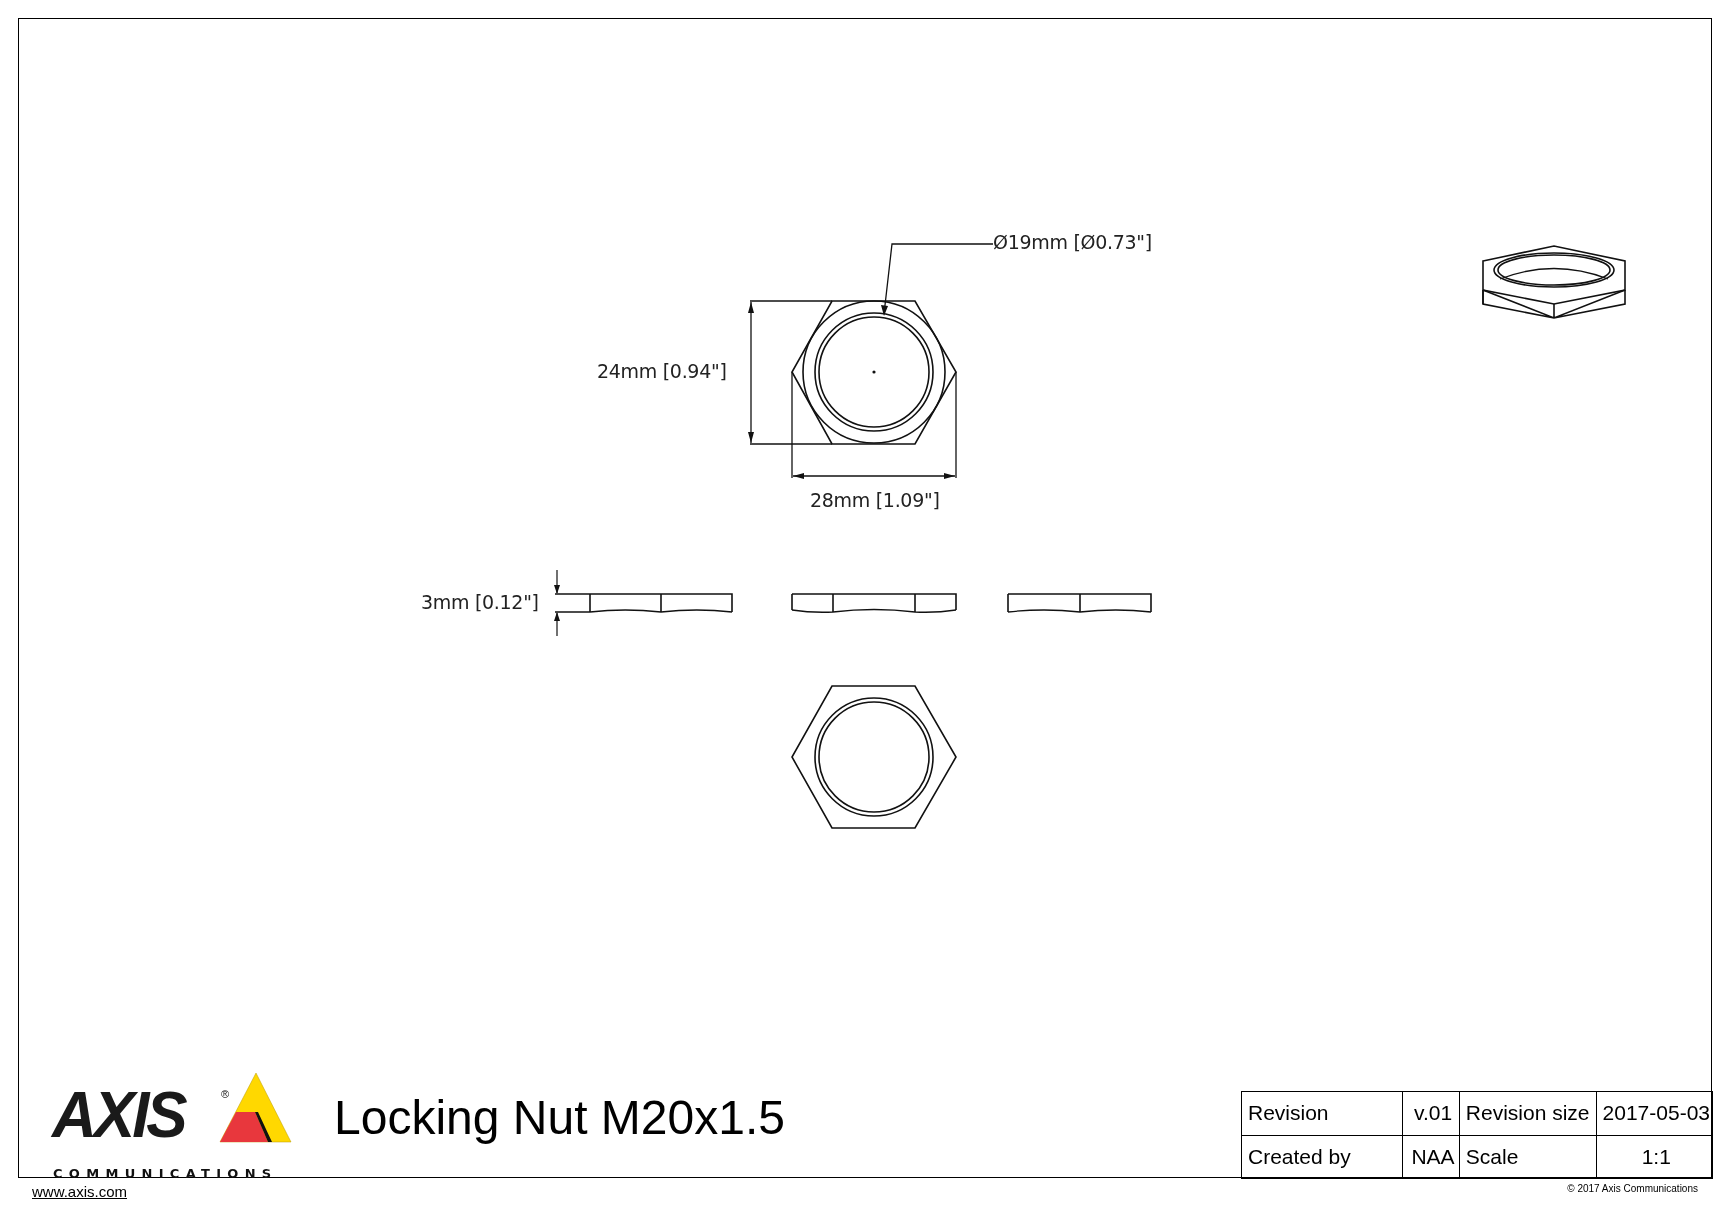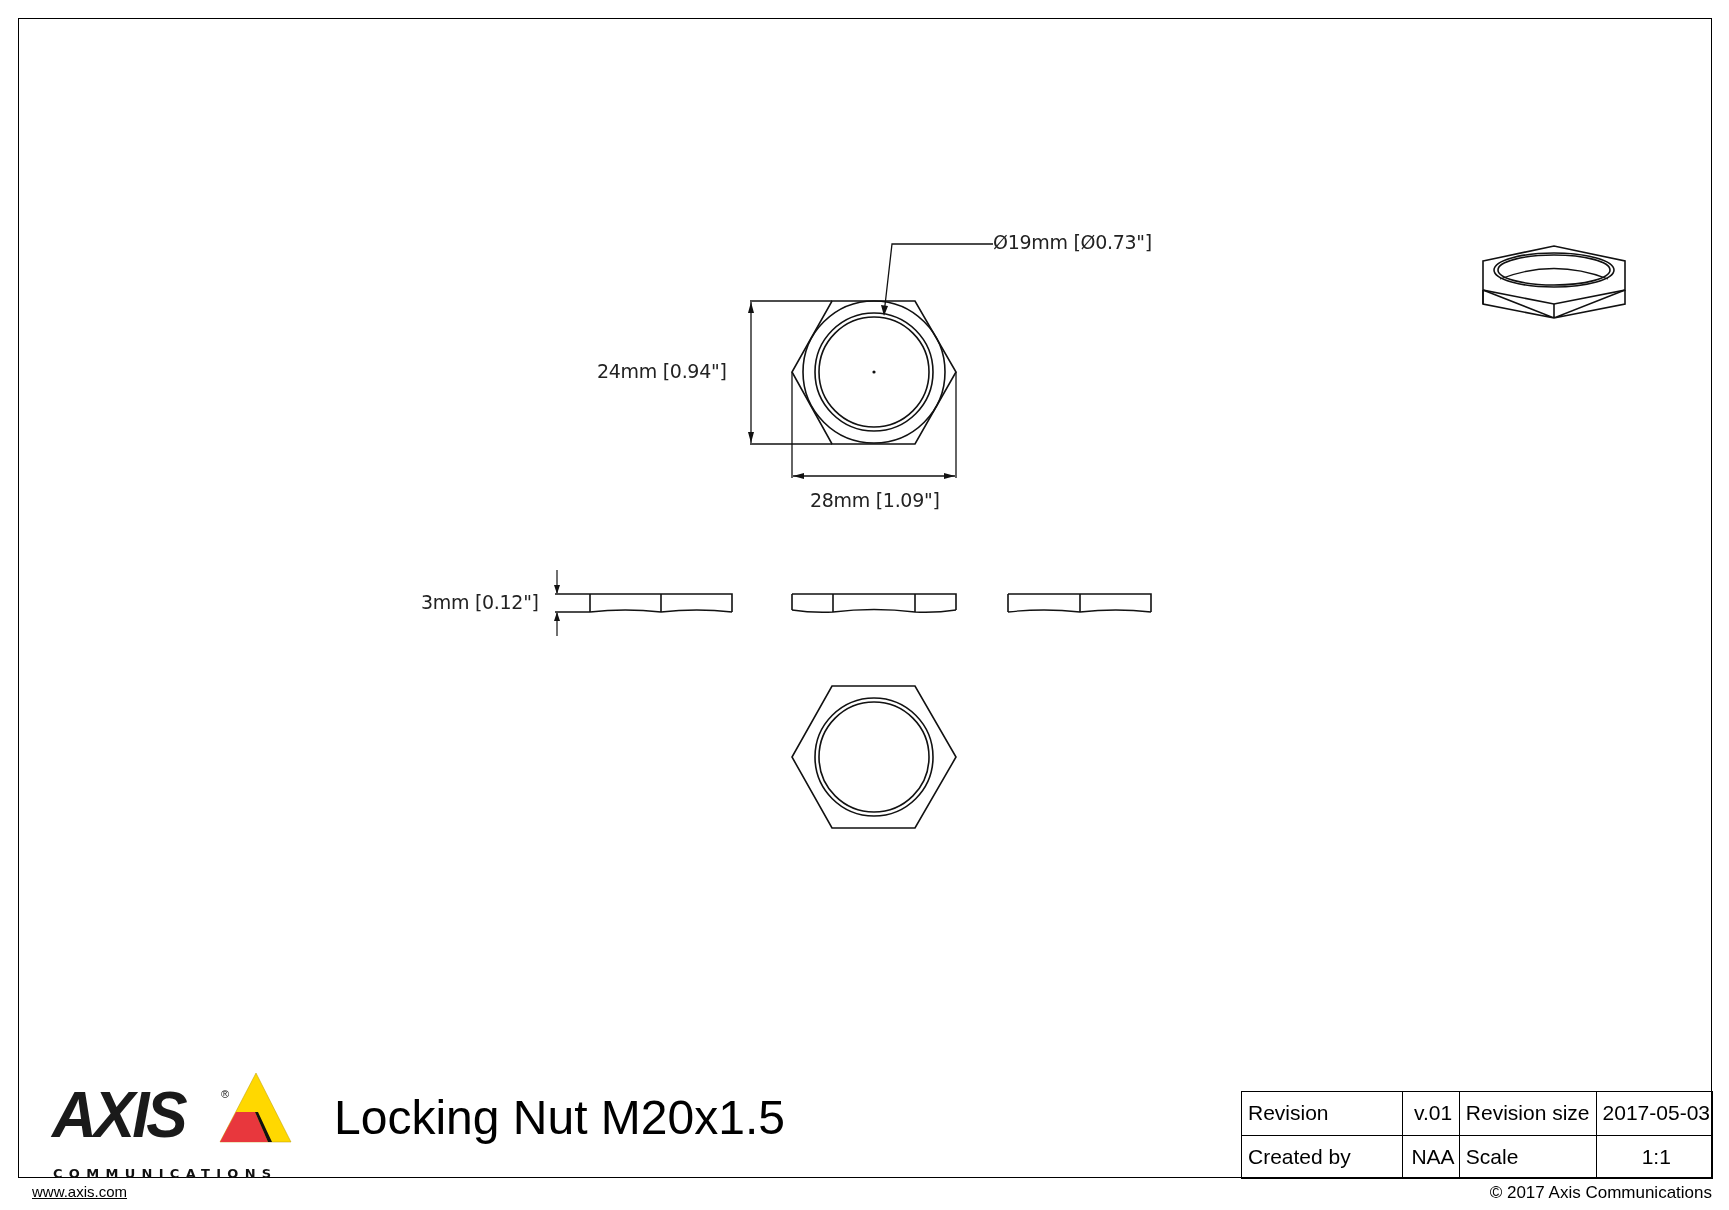--- a/index.html
+++ b/index.html
@@ -2,21 +2,21 @@
 <html><head>
 <meta charset="utf-8">
 <style>
   html,body{margin:0;padding:0;background:#fff;}
   body{width:1729px;height:1210px;position:relative;overflow:hidden;font-family:"Liberation Sans",sans-serif;}
   #frame{position:absolute;left:18px;top:18px;width:1694px;height:1160px;border:1.5px solid #000;box-sizing:border-box;}
   svg.drawing{position:absolute;left:0;top:0;}
   .dim{font-family:"DejaVu Sans",sans-serif;font-size:19px;color:#222;position:absolute;white-space:nowrap;letter-spacing:-0.3px;}
   #title{position:absolute;left:334px;top:1090px;font-size:48px;color:#000;white-space:nowrap;font-family:"Liberation Sans",sans-serif;}
   #website{position:absolute;left:32px;top:1183px;font-size:15px;color:#000;text-decoration:underline;}
-  #copyright{position:absolute;right:17px;top:1183px;font-size:17px;color:#000;}
+  #copyright{position:absolute;right:31px;top:1183px;font-size:10px;color:#000;}
   #titleblock{position:absolute;left:1241px;top:1091px;width:472px;height:88px;border-collapse:collapse;}
   #titleblock td{border:1.5px solid #000;height:27px;padding:0 2px 0 6px;font-size:21px;color:#000;white-space:nowrap;}
   #titleblock td.v{text-align:center;}
   #logo-text{position:absolute;left:52px;top:1084px;font-family:"Liberation Sans",sans-serif;font-weight:bold;font-style:italic;font-size:62px;letter-spacing:-3px;color:#1a1a1a;line-height:62px;transform:scaleY(1.05);}
   #logo-sub{position:absolute;left:53px;top:1155px;font-family:"DejaVu Sans",sans-serif;font-weight:bold;font-size:13px;letter-spacing:6.3px;color:#111;margin-top:11px;}
   #logo-reg{position:absolute;left:221px;top:1088px;font-size:11px;color:#111;}
 </style>
 </head>
 <body>
 

